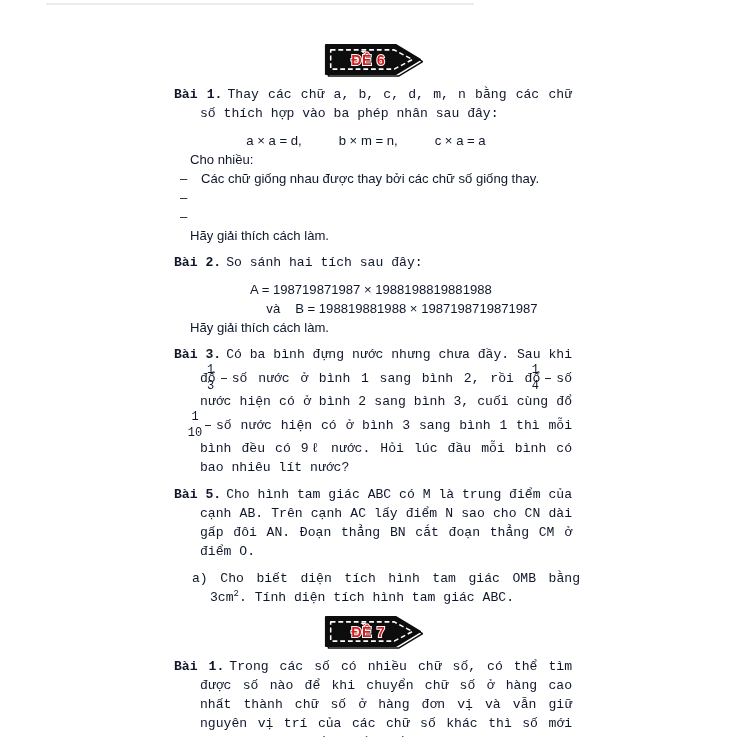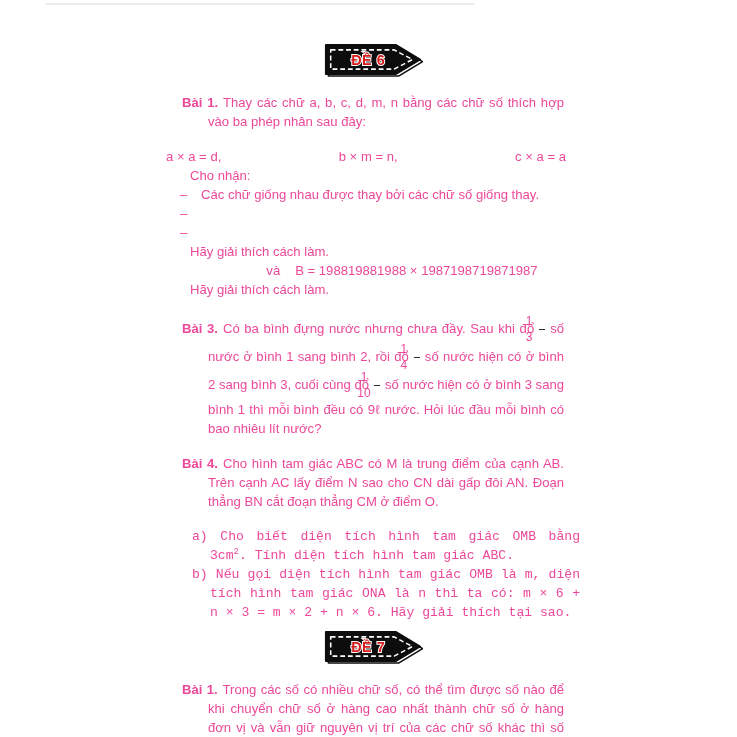--- a/index.html
+++ b/index.html
@@ -2,42 +2,42 @@
 <html lang="vi"><head>
 <meta charset="utf-8">
 <style>
   html,body { margin:0; padding:0; background:#ffffff; }
   .page {
     position:relative;
     width:737px; height:737px;
     background:#ffffff;
     overflow:hidden;
     font-family:"Liberation Sans", sans-serif;
-    color:#ec4899;
+    color:#0f172a;
   }
   .scan-line {
     position:absolute; left:46px; top:3px;
     width:428px; height:2px;
     background:#ececec;
   }
   .content {
     position:absolute; left:166px; top:42px; width:414px;
     font-size:13.1px; line-height:19px;
   }
   .badge-row { display:flex; justify-content:center; margin:0 0 5px 0; }
   .badge-row.second { margin:7px 0 6px 0; }
   .badge-svg { display:block; }
   .badge-text {
     font-family:"Liberation Sans", sans-serif;
     font-weight:bold; font-size:15px; letter-spacing:0.5px;
     fill:#d81c1c; stroke:#ffffff; stroke-width:2px; paint-order:stroke;
   }
-  .prob { text-align:justify; padding-left:26px; text-indent:-26px; margin:16px; }
+  .prob { text-align:justify; padding-left:26px; text-indent:-26px; margin:8px;font-family:Liberation Mono, monospace; }
   .label { font-weight:bold; margin-right:5px; }
-  .eq-row { display:flex; justify-content:space-between; gap:37px; padding-right:14px; }
+  .eq-row { display:flex; justify-content:center; gap:37px; padding-right:14px; }
   .plain-line { padding-left:24px; }
   .bullet { display:flex; padding-left:14px; }
   .bullet .dash { width:21px; flex:0 0 21px; }
   .line-a { padding-left:84px; }
   .line-b { padding-left:58px;text-align:center; }
   .line-b .and-word { margin-right:15px; }
   .frac {
     display:inline-block; vertical-align:middle;
     text-align:center; margin:0 5px; line-height:1.05;
     font-size:12px;
@@ -66,48 +66,49 @@
     </div>
 
     <p class="prob"><span class="label">Bài 1.</span><span>Thay các chữ a, b, c, d, m, n bằng các chữ số thích hợp vào ba phép nhân sau đây:</span></p>
 
     <div class="eq-row">
       <span>a × a = d,</span>
       <span>b × m = n,</span>
       <span>c × a = a</span>
     </div>
 
-    <div class="plain-line">Cho nhận:</div>
+    <div class="plain-line">Cho nhiều:</div>
 
     <div class="bullet">
       <span class="dash">–</span>
       <span>Các chữ giống nhau được thay bởi các chữ số giống thay.</span>
     </div>
     <div class="bullet">
       <span class="dash">–</span>
     </div>
     <div class="bullet">
       <span class="dash">–</span>
     </div>
 
     <div class="plain-line">Hãy giải thích cách làm.</div>
 
+    <p class="prob"><span class="label">Bài 2.</span><span>So sánh hai tích sau đây:</span></p>
 
+    <div class="line-a">A = 198719871987 × 1988198819881988</div>
     <div class="line-b">
       <span class="and-word">và</span><span>B = 198819881988 × 1987198719871987</span>
     </div>
     <div class="plain-line">Hãy giải thích cách làm.</div>
 
     <p class="prob"><span class="label">Bài 3.</span><span>Có ba bình đựng nước nhưng chưa đầy. Sau khi đổ</span><span class="frac"><span class="num">1</span><span class="den">3</span></span><span>số nước ở bình 1 sang bình 2, rồi đổ</span><span class="frac"><span class="num">1</span><span class="den">4</span></span><span>số nước hiện có ở bình 2 sang bình 3, cuối cùng đổ</span><span class="frac"><span class="num">1</span><span class="den">10</span></span><span>số nước hiện có ở bình 3 sang bình 1 thì mỗi bình đều có 9ℓ nước. Hỏi lúc đầu mỗi bình có bao nhiêu lít nước?</span></p>
 
-    <p class="prob"><span class="label">Bài 4.</span><span>Cho hình tam giác ABC có M là trung điểm của cạnh AB. Trên cạnh AC lấy điểm N sao cho CN dài gấp đôi AN. Đoạn thẳng BN cắt đoạn thẳng CM ở điểm O.</span></p>
+    <p class="prob"><span class="label">Bài 5.</span><span>Cho hình tam giác ABC có M là trung điểm của cạnh AB. Trên cạnh AC lấy điểm N sao cho CN dài gấp đôi AN. Đoạn thẳng BN cắt đoạn thẳng CM ở điểm O.</span></p>
 
     <p class="subitem"><span class="marker">a)</span> <span>Cho biết diện tích hình tam giác OMB bằng 3cm</span><sup>2</sup><span>. Tính diện tích hình tam giác ABC.</span></p>
 
-    <p class="subitem"><span class="marker">b)</span> <span>Nếu gọi diện tích hình tam giác OMB là m, diện tích hình tam giác ONA là n thì ta có: m × 6 + n × 3 = m × 2 + n × 6. Hãy giải thích tại sao.</span></p>
 
     <div class="badge-row second">
       <svg class="badge-svg" width="100" height="35" viewBox="0 0 104 36">
         <polygon points="3,3 76,3 101,18 76,33 3,33" fill="none" stroke="#0d0d0d" stroke-width="1.6" stroke-linejoin="round" transform="translate(2.6,2.2)"></polygon>
         <polygon points="3,3 76,3 101,18 76,33 3,33" fill="#0d0d0d" stroke="#0d0d0d" stroke-width="2" stroke-linejoin="round"></polygon>
         <polygon points="8,8 74,8 93,18 74,28 8,28" fill="none" stroke="#ffffff" stroke-width="1.6" stroke-dasharray="5 3" stroke-linejoin="round"></polygon>
         <text class="badge-text" x="47" y="23.5" text-anchor="middle">ĐỀ 7</text>
       </svg>
     </div>
 

